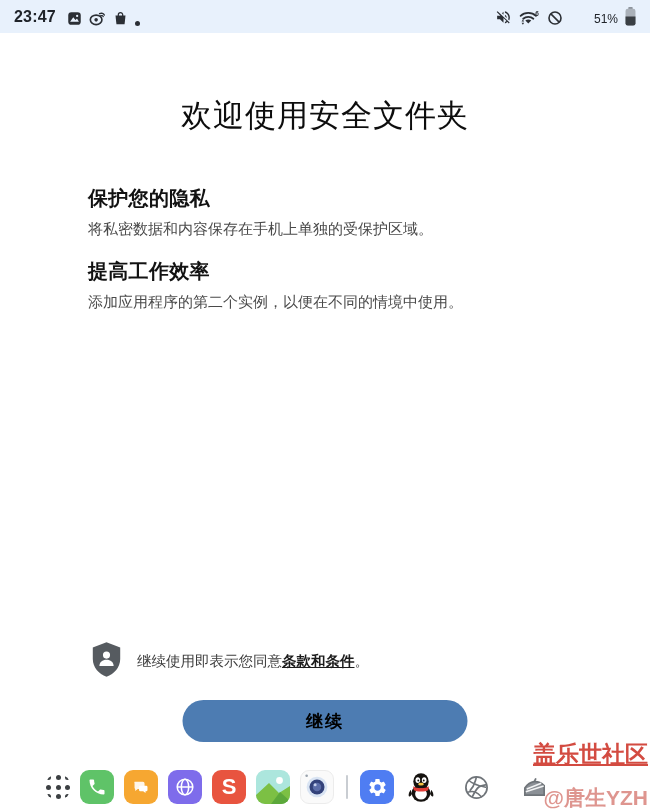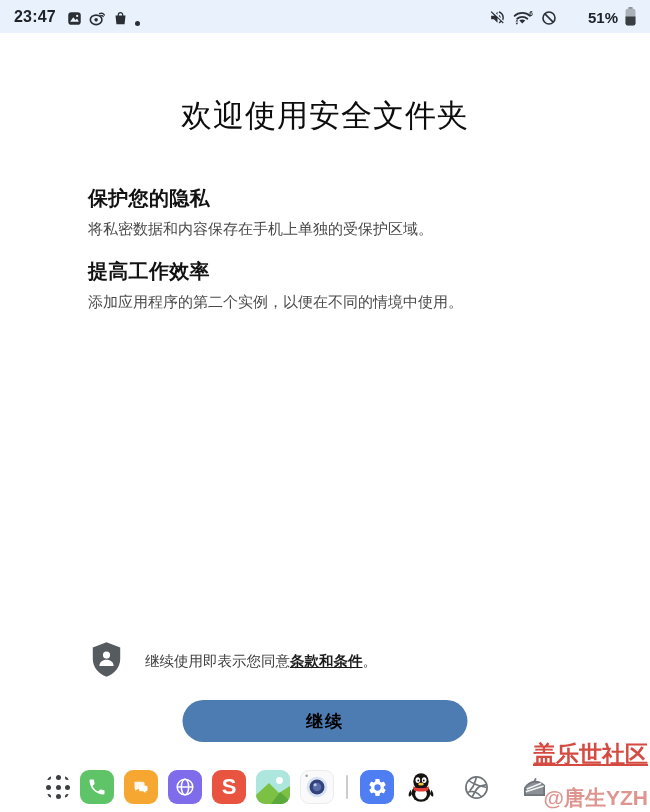--- a/index.html
+++ b/index.html
@@ -11,38 +11,38 @@
   .status-bar {
     position:absolute; top:0; left:0; right:0; height:33px;
     background:var(--status-bar-bg,#e8f1fc);
     display:flex; justify-content:space-between; align-items:center;
     padding:0 14px; color:#20242a;
   }
   .sb-left, .sb-right { display:flex; align-items:flex-end; gap:7px; }
   .sb-time { font-size:16px; font-weight:600; letter-spacing:.2px; margin-right:4px; }
   .sb-ico { display:inline-flex; align-items:center; }
   .sb-dot { width:5px; height:5px; border-radius:50%; background:#2b2f35; }
-  .sb-batt-text { font-size:15px; font-weight:700;margin-left:24px; }
+  .sb-batt-text { font-size:12px; font-weight:400;margin-left:24px; }
 
   
   .page-title {
     position:absolute; top:95px; left:0; right:0;
     text-align:center; font-size:31px; font-weight:400; color:#0d0d0d;
     letter-spacing:1px;
   }
   .section { position:absolute; left:88px; right:56px; }
   .section.s1 { top:185px; }
   .section.s2 { top:258px; }
   .section h3 { font-size:20px; font-weight:700; color:#121212; margin-bottom:7px; letter-spacing:.3px; }
   .section p  { font-size:15px; color:#4a4a4a; line-height:1.35; }
 
   
   .terms-row {
     position:absolute; left:90px; top:641px; right:40px;
-    display:flex; align-items:center; gap:22px;
+    display:flex; align-items:center; gap:14px;
   }
   .terms-text { font-size:14.5px; color:#3d3d3d; }
   .terms-link { font-weight:700; color:#1c1c1c; text-decoration:underline; cursor:pointer; }
 
   
   .continue-btn {
     position:absolute; top:700px; left:50%; transform:translateX(-50%);
     width:285px; height:42px; border:none; border-radius:22px;
     background:var(--accent-button,#4d7cb2); color:#000000;
     font-size:17px; font-weight:600; letter-spacing:2px;

